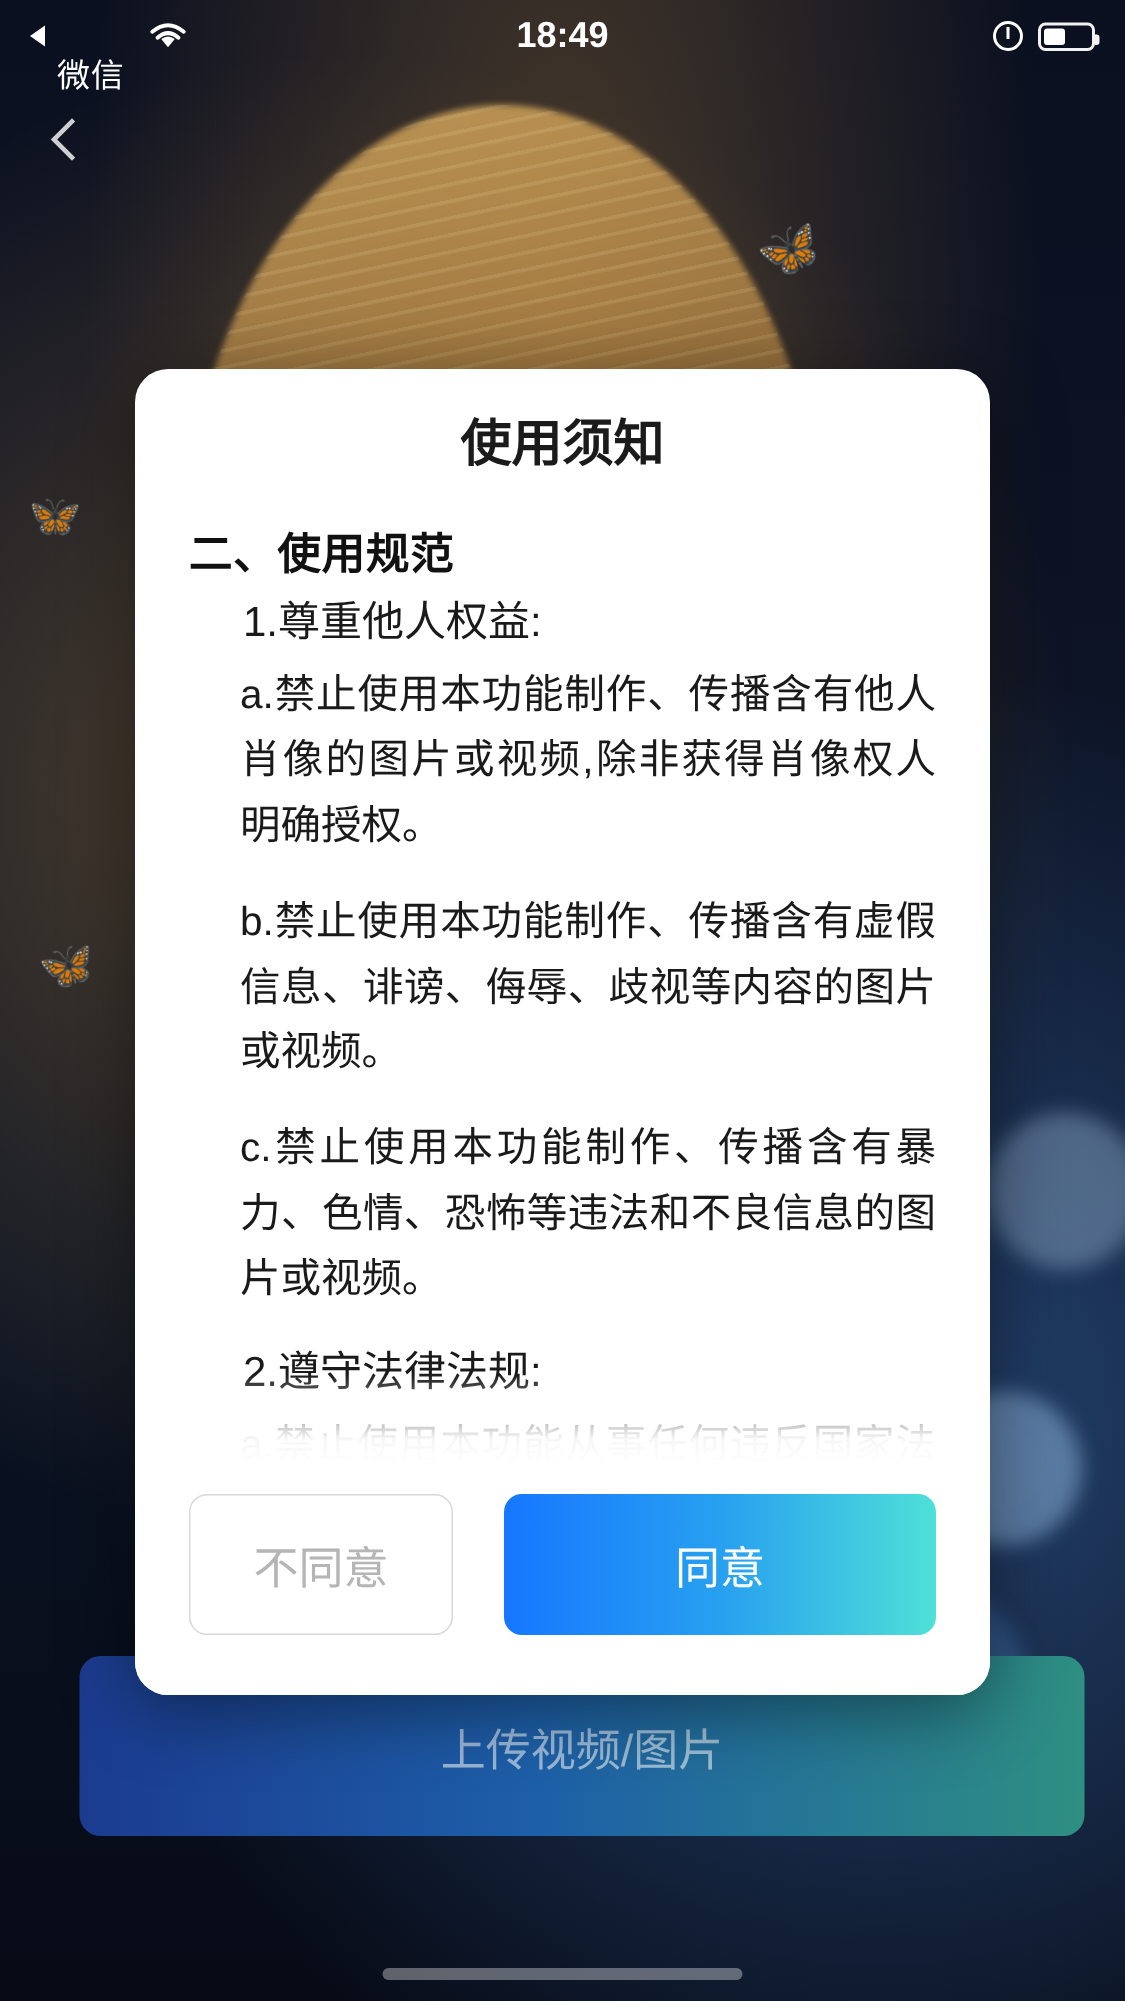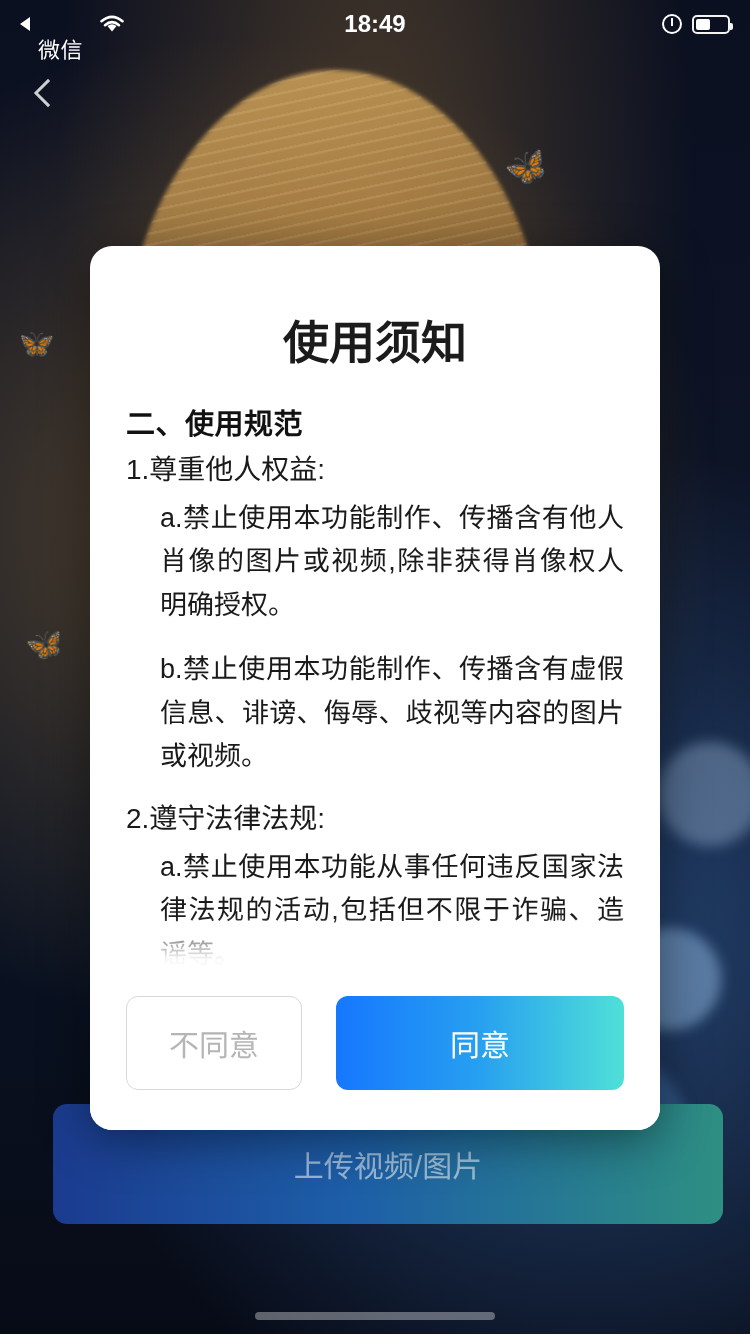--- a/index.html
+++ b/index.html
@@ -174,24 +174,24 @@
     background: #ffffff;
     border-radius: 22px;
     z-index: 60;
     display: flex;
     flex-direction: column;
     overflow: hidden;
     box-shadow: 0 10px 50px rgba(0,0,0,.45);
   }
   .modal-title {
     text-align: center;
-    font-size: 46px;
+    font-size: 34px;
     font-weight: bold;
     color: #1b1b1b;
-    padding: 60px 0 28px;
+    padding: 22px 0 28px;
   }
   .modal-body {
     flex: 1;
     overflow: hidden;
     padding: 0 36px;
     position: relative;
   }
   .modal-body-inner {
     position: relative;
   }
@@ -200,20 +200,21 @@
     font-weight: bold;
     color: #111;
     margin-bottom: 8px;
     letter-spacing: .5px;
   }
   .item-l1 {
     font-size: 28px;
     color: #1a1a1a;
     line-height: 1.45;
     margin-bottom: 6px;
+    margin-left: 36px;
   }
   .item-l2 {
     font-size: 27px;
     color: #1a1a1a;
     line-height: 1.62;
     margin: 0 0 20px 34px;
     text-align: justify;
   }
   .fade-mask {
     position: absolute;
@@ -305,20 +306,21 @@
 <div class="modal">
   <div class="modal-title">使用须知</div>
 
   <div class="modal-body">
     <div class="modal-body-inner">
       <div class="sec-heading">二、使用规范</div>
 
       <div class="item-l1">1.尊重他人权益:</div>
       <div class="item-l2">a.禁止使用本功能制作、传播含有他人肖像的图片或视频,除非获得肖像权人明确授权。</div>
       <div class="item-l2">b.禁止使用本功能制作、传播含有虚假信息、诽谤、侮辱、歧视等内容的图片或视频。</div>
+      <div class="item-l2">c.禁止使用本功能制作、传播含有暴力、色情、恐怖等违法和不良信息的图片或视频。</div>
 
       <div class="item-l1">2.遵守法律法规:</div>
       <div class="item-l2">a.禁止使用本功能从事任何违反国家法律法规的活动,包括但不限于诈骗、造谣等。</div>
     </div>
     <div class="fade-mask"></div>
   </div>
 
   <div class="modal-actions">
     <div class="btn btn-decline">
       <span>不同意</span>

